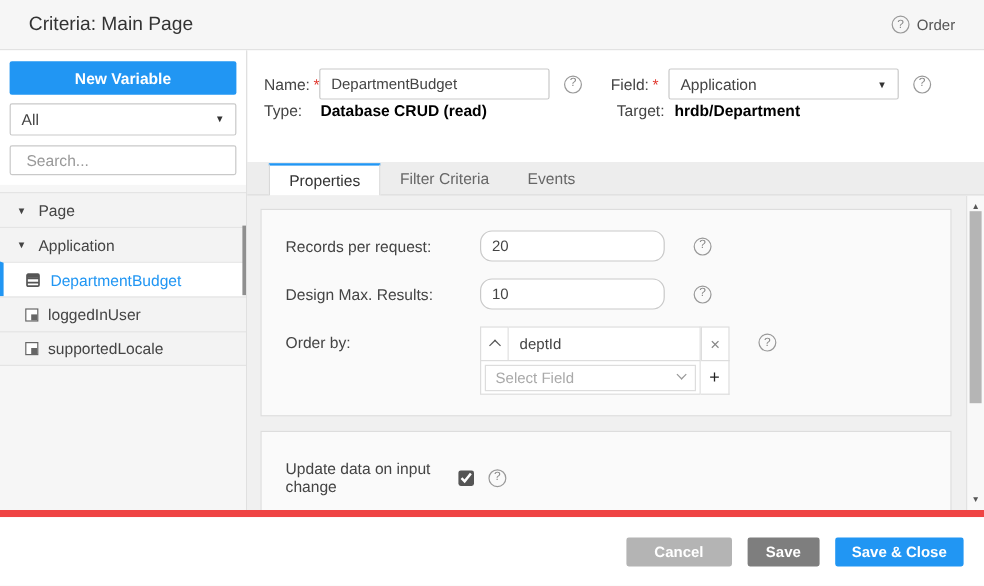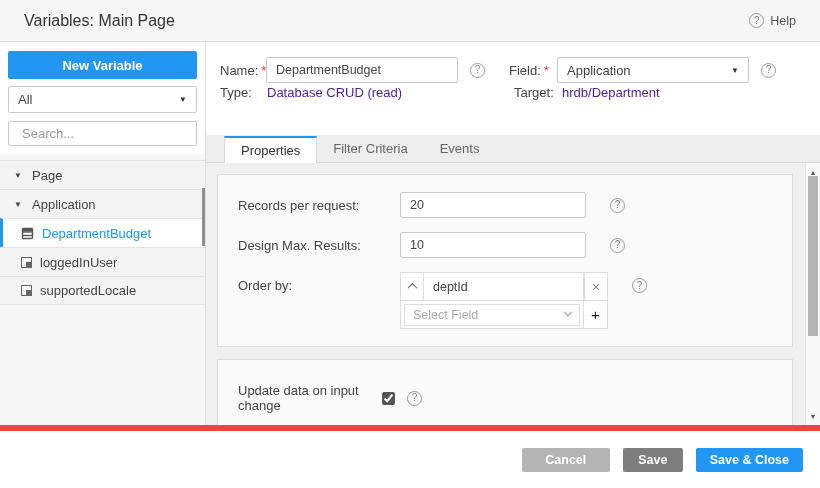--- a/index.html
+++ b/index.html
@@ -52,37 +52,37 @@
   .ft-row + .ft-row { margin-top: 2px; }
   .lbl { color: #444; }
   .req { color: #e0392f; margin-left: 3px; }
   .lbl-name { width: 46px; flex: 0 0 auto; }
   .text-input { height: 26px; border: 1px solid #c9c9c9; border-radius: 2px; padding: 0 9px; font-size: 12.5px;
                 color: #444; font-family: inherit; background: #fff; outline: none; }
   .w192 { width: 192px; }
   .help-after { margin-left: 12px; cursor: pointer; }
   .col-gap { width: 24px; flex: 0 0 auto; }
   .lbl-owner { width: 48px; flex: 0 0 auto; }
-  .value { color: #4c1d95; font-weight: normal; }
+  .value { color: #000000; font-weight: bold; }
 
   
   .tabbar { height: 28px; background: #ededed; border-bottom: 1px solid #d9d9d9; display: flex; align-items: flex-end;
             padding-left: 18px; flex: 0 0 auto; }
   .tab { padding: 0 16px; line-height: 27px; font-size: 13px; color: #666; cursor: pointer; }
   .tab.active { background: #fff; color: #333; border-top: 2px solid #2196f3; border-left: 1px solid #d9d9d9;
                 border-right: 1px solid #d9d9d9; line-height: 25px; margin-bottom: -1px; }
 
   
   .tab-content { flex: 1 1 auto; position: relative; background: #f0f0f0; overflow: hidden; padding: 11px 0 0 11px; }
   .panel { width: 576px; background: #fafafa; border: 1px solid #ddd; padding: 17px 20px; }
   .panel + .panel { margin-top: 12px; }
   .prop-row { display: flex; align-items: center; margin-bottom: 14px; gap: 12px; }
   .prop-row:last-child { margin-bottom: 0; }
   .prop-label { width: 150px; flex: 0 0 auto; color: #444; }
-  .w186 { width: 186px; }
+  .w186 { width: 154px; border-radius: 10px; }
 
   
   .orderby-row { align-items: flex-start; }
   .orderby-label { margin-top: 6px; }
   .ob-group { display: inline-block; background: #fff; }
   .ob-row { display: flex; }
   .ob-row + .ob-row { margin-top: -1px; }
   .ob-cell { border: 1px solid #ddd; height: 29px; display: flex; align-items: center; justify-content: center; background: #fff; }
   .ob-cell + .ob-cell { border-left: none; }
   .ob-caret { width: 24px; cursor: pointer; }
@@ -118,24 +118,24 @@
   .btn-cancel { background: #b4b4b4; min-width: 88px; }
   .btn-save { background: #7e7e7e; min-width: 60px; }
   .btn-saveclose { background: #2196f3; min-width: 92px; }
 </style>
 </head>
 <body>
 
 <div class="window">
 
   <div class="header">
-    <div class="title">Variables: Main Page</div>
+    <div class="title">Criteria: Main Page</div>
     <div class="help-link">
       <span class="qmark">?</span>
-      <span>Help</span>
+      <span>Order</span>
     </div>
   </div>
 
   <div class="bodyrow">
 
     <div class="sidebar">
       <div class="side-controls">
         <button class="btn-new">New Variable</button>
         <div class="fake-select">
           <span>All</span>

